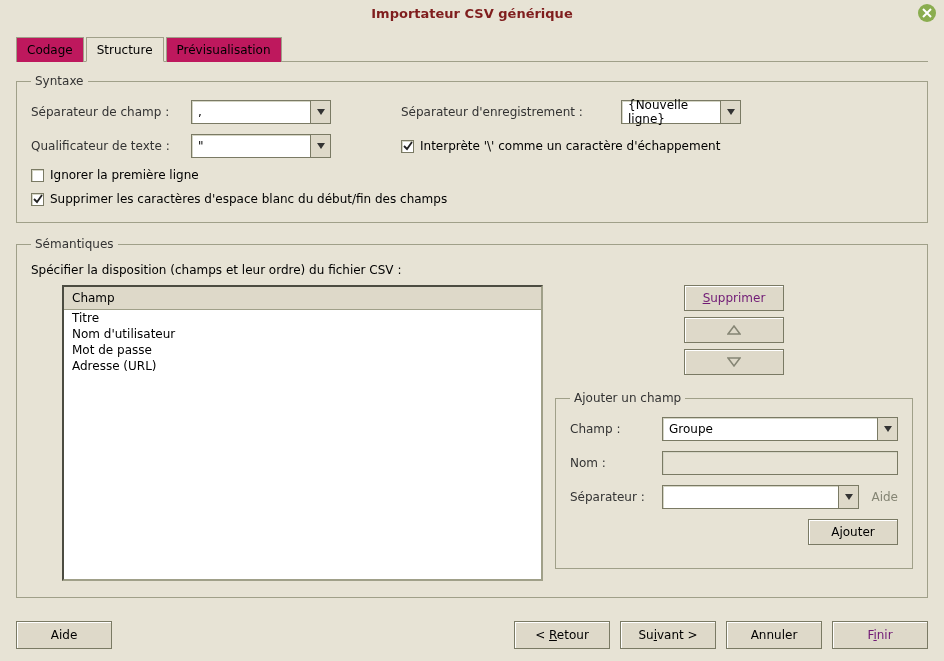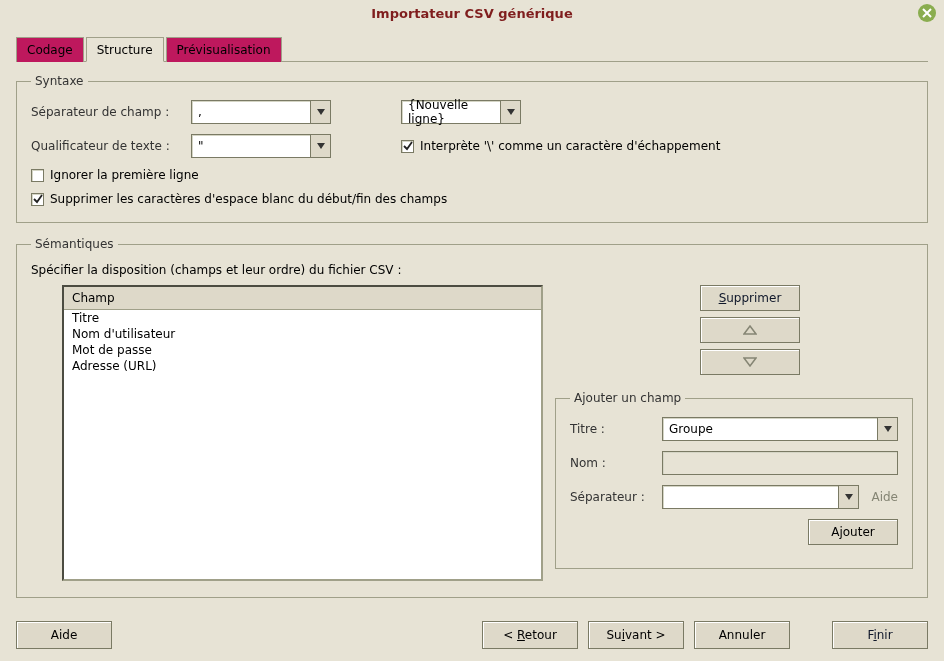--- a/index.html
+++ b/index.html
@@ -23,21 +23,21 @@
 .chk { display: flex; align-items: center; gap: 6px; cursor: pointer; }
 .chk-box { width: 13px; height: 13px; border: 1px solid #7a7a64; background: #fff; display: flex; align-items: center; justify-content: center; box-shadow: inset 1px 1px 0 #d5d5c5; }
 .chk-box.checked svg { display: block; }
 .chk-box svg { display: none; width: 10px; height: 10px; }
 .sem-body { display: flex; gap: 12px; padding-left: 31px; }
 .listbox { flex: 1; border: 2px inset #a0a089; background: #fff; font-size: 12px; }
 .list-header { background: #ded9c9; border-bottom: 1px solid #a0a089; padding: 4px 8px; font-weight: normal; }
 .list-item { padding: 1px 8px; cursor: pointer; }
 .sidecol { width: 358px; display: flex; flex-direction: column; }
 .btn { background: #ded9c9; border: 1px solid #7a7a64; padding: 5px 0; text-align: center; cursor: pointer; box-shadow: 1px 1px 0 #fff inset; width: 100px; align-self: center; margin-bottom: 6px; height: 26px; display: flex; align-items: center; justify-content: center; }
-.btn.disabled { color: #0f172a; margin-left: 32px; }
+.btn.disabled { color: #701a75; }
 .arrow-btn svg { width: 14px; height: 10px; }
 fieldset.addfield { margin-top: 10px; }
 .addfield .row { gap: 12px; }
 .addfield label.pair { min-width: 80px; }
 .text-input { background: #fff; border: 1px solid #7a7a64; height: 24px; padding: 0 6px; box-shadow: inset 1px 1px 0 #d5d5c5; flex: 1; }
 .text-input.disabled { background: #e7e3d5; color: #858574; }
 .disabled-label { color: #858574; }
 .footer { position: absolute; bottom: 12px; left: 16px; right: 16px; display: flex; gap: 10px; }
 .footer .spacer { flex: 1; }
 .footer .btn { width: 96px; margin-bottom: 0; height: 28px; }
@@ -70,20 +70,21 @@
       <label class="pair">Séparateur de champ :</label>
       <div class="select-box" style="width:140px">
         <span>,</span>
         <span class="arrow">
             <svg viewBox="0 0 8 6">
               <path d="M0 0 L8 0 L4 6 Z" fill="#333"></path>
             </svg>
           </span>
       </div>
       <div style="width:30px"></div>
+      <label class="pair" style="min-width:200px">Séparateur d'enregistrement :</label>
       <div class="select-box" style="width:120px">
         <span>{Nouvelle ligne}</span>
         <span class="arrow">
             <svg viewBox="0 0 8 6">
               <path d="M0 0 L8 0 L4 6 Z" fill="#333"></path>
             </svg>
           </span>
       </div>
     </div>
 
@@ -151,21 +152,21 @@
           <svg viewBox="0 0 14 10">
               <path d="M1 1 L13 1 L7 9 Z" fill="none" stroke="#858574" stroke-width="1.5"></path>
             </svg>
         </div>
 
         <div style="flex:1"></div>
 
         <fieldset class="addfield">
           <legend>Ajouter un champ</legend>
           <div class="row">
-            <label class="pair">Titre :</label>
+            <label class="pair">Champ :</label>
             <div class="select-box" style="flex:1">
               <span>Groupe</span>
               <span class="arrow">
                   <svg viewBox="0 0 8 6">
                     <path d="M0 0 L8 0 L4 6 Z" fill="#333"></path>
                   </svg>
                 </span>
             </div>
           </div>
           <div class="row">

